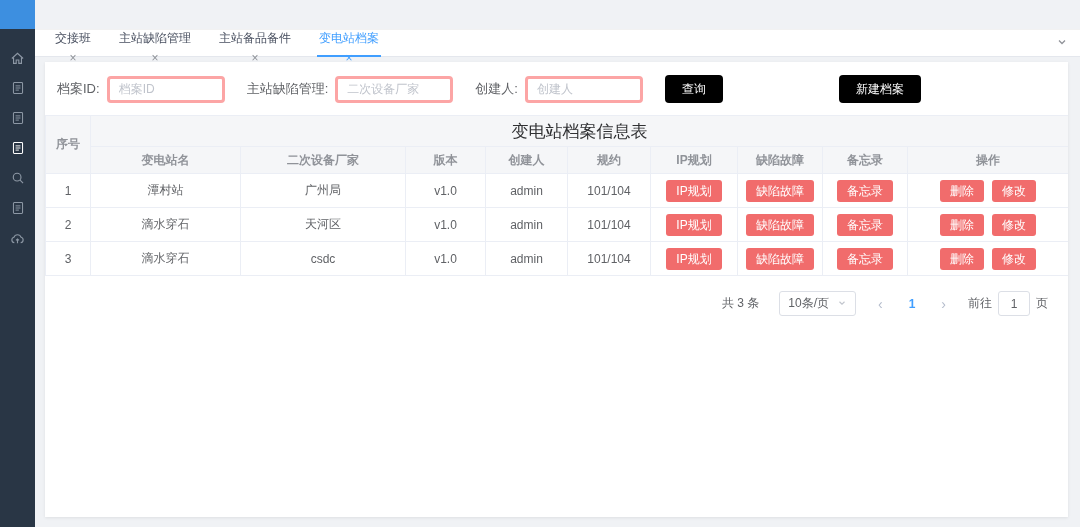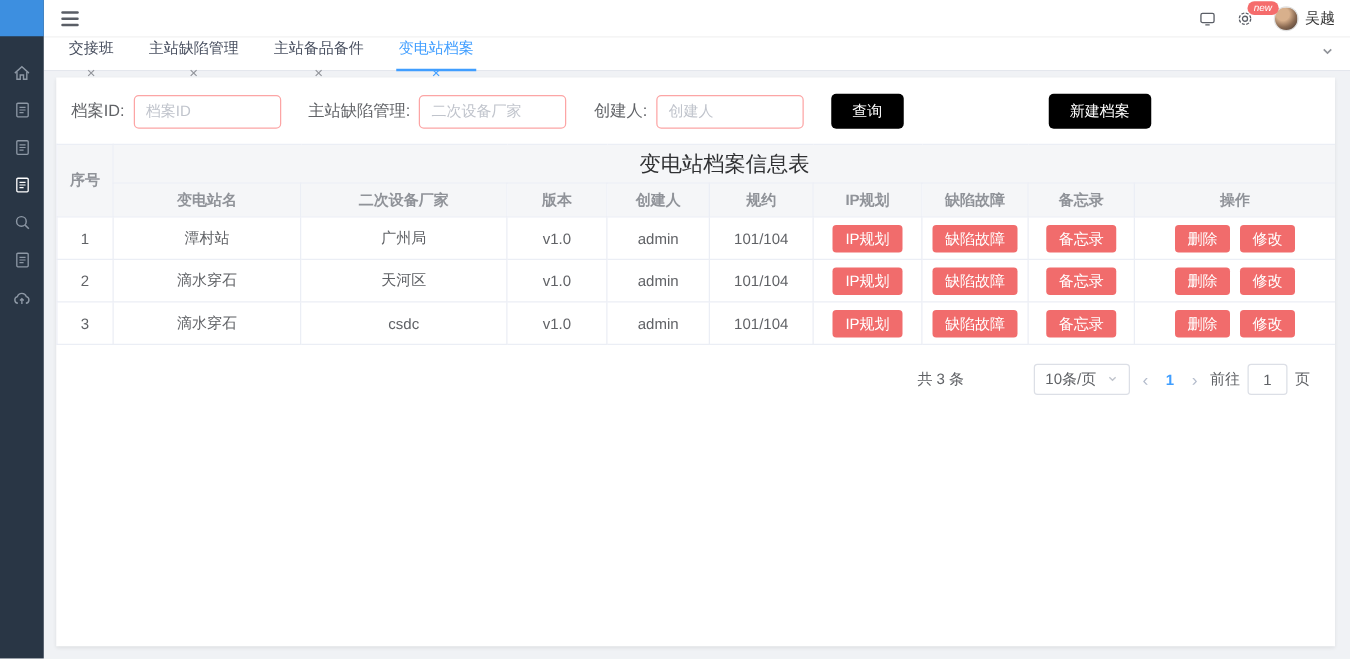--- a/index.html
+++ b/index.html
@@ -36,38 +36,38 @@
   .tab-chevron {margin-left:auto; color:#909399; padding-right:6px; cursor:pointer;}
 
   
   .content {position:absolute; left:35px; top:58px; right:0; bottom:0; background:#f0f2f5;}
   .panel {position:absolute; left:10px; top:4px; right:12px; bottom:10px; background:#fff; box-shadow:0 1px 3px rgba(0,0,0,0.08); overflow:hidden;}
 
   
   .filter-bar {display:flex; align-items:center; padding:13px 12px 12px 12px; font-size:13px; color:#606266;}
   .filter-field {display:flex; align-items:center; margin-right:22px;}
   .filter-label {margin-right:7px; white-space:nowrap;}
-  .filter-input {width:118px; height:27px; border:1px solid #fca5a5; border-radius:4px; padding:0 9px; font-size:12px; color:#606266; outline:none;}
+  .filter-input {width:118px; height:27px; border:3px solid #fca5a5; border-radius:4px; padding:0 9px; font-size:12px; color:#606266; outline:none;}
   .filter-input::placeholder {color:#c0c4cc;}
   .btn {border:none; border-radius:4px; cursor:pointer; font-family:inherit;}
   .btn-primary {background:#000000; color:#fff; height:28px; padding:0 17px; font-size:12px;}
   .btn-create {margin-left:116px;}
 
   
   table {width:100%; border-collapse:collapse; table-layout:fixed; font-size:12px; color:#606266;}
   th, td {border:1px solid #ebeef5; text-align:center; padding:0 3px; overflow:hidden;}
   thead th {background:#f5f6f8; color:#909399; font-weight:bold; height:27px;}
   thead th.group-title {font-size:17px; font-weight:normal; color:#303133; height:31px;}
   tbody td {height:34px; background:#fff;}
   .btn-danger {background:#f16c6c; color:#fff; border-radius:3px; font-size:12px; padding:5px 10px; line-height:1;}
   .op-group .btn-danger {margin:0 4px;}
 
   
-  .pagination {display:flex; align-items:center; justify-content:flex-end; padding:15px 20px 0 0; font-size:12px; color:#606266; gap:8px;}
-  .page-size {display:flex; align-items:center; gap:8px; border:1px solid #dcdfe6; border-radius:3px; height:25px; padding:0 8px; cursor:pointer; color:#606266;margin-left:48px;}
+  .pagination {display:flex; align-items:center; justify-content:flex-end; padding:15px 20px 0 0; font-size:12px; color:#606266; gap:20px;}
+  .page-size {display:flex; align-items:center; gap:8px; border:1px solid #dcdfe6; border-radius:3px; height:25px; padding:0 8px; cursor:pointer; color:#606266;}
   .page-size .chev {color:#c0c4cc;}
   .page-arrow {color:#b4bccc; font-size:14px; cursor:pointer; padding:0 2px; line-height:1;}
   .page-number {color:#409EFF; font-weight:bold; cursor:pointer; padding:0 4px;}
   .goto {display:flex; align-items:center; gap:6px;}
   .goto-input {width:32px; height:25px; border:1px solid #dcdfe6; border-radius:3px; text-align:center; font-size:12px; color:#606266; outline:none;}
 </style>
 </head>
 <body>
 
 <div class="app">
@@ -135,46 +135,20 @@
           <span>
             <svg viewBox="0 0 16 16" width="15" height="15">
               <path d="M4.6 12.4 a2.9 2.9 0 0 1 -0.4-5.7 a4 4 0 0 1 7.6 0 a2.9 2.9 0 0 1 -0.4 5.7" fill="none" stroke="currentColor" stroke-width="1.2"></path>
               <path d="M8 13 V8.6 M6.4 10.1 L8 8.5 L9.6 10.1" fill="none" stroke="currentColor" stroke-width="1.2"></path>
             </svg>
           </span>
         </div>
       </div>
   </div>
 
-  <div class="topbar">
-    <div class="hamburger">
-        <span></span>
-        <span></span>
-        <span></span>
-      </div>
-    <div class="topbar-right">
-      <div class="tb-icon">
-        <svg viewBox="0 0 16 16" width="14" height="14">
-            <rect x="2" y="3" width="12" height="8.5" rx="1.5" fill="none" stroke="currentColor" stroke-width="1.2"></rect>
-            <line x1="6" y1="13.6" x2="10" y2="13.6" stroke="currentColor" stroke-width="1.2"></line>
-          </svg>
-      </div>
-      <div class="tb-icon">
-        <svg viewBox="0 0 16 16" width="14" height="14">
-            <circle cx="8" cy="8" r="2.3" fill="none" stroke="currentColor" stroke-width="1.2"></circle>
-            <circle cx="8" cy="8" r="5.2" fill="none" stroke="currentColor" stroke-width="1.2" stroke-dasharray="2.7 1.4"></circle>
-          </svg>
-        <span class="badge">new</span>
-      </div>
-      <div class="user">
-        <span class="avatar"></span>
-        <span class="username">吴越</span>
-      </div>
-    </div>
-  </div>
 
   <div class="tabbar" id="tabbar">
     <div class="tab">
         <span>交接班</span>
         <span class="tab-close">×</span>
       </div>
       <div class="tab">
         <span>主站缺陷管理</span>
         <span class="tab-close">×</span>
       </div>

